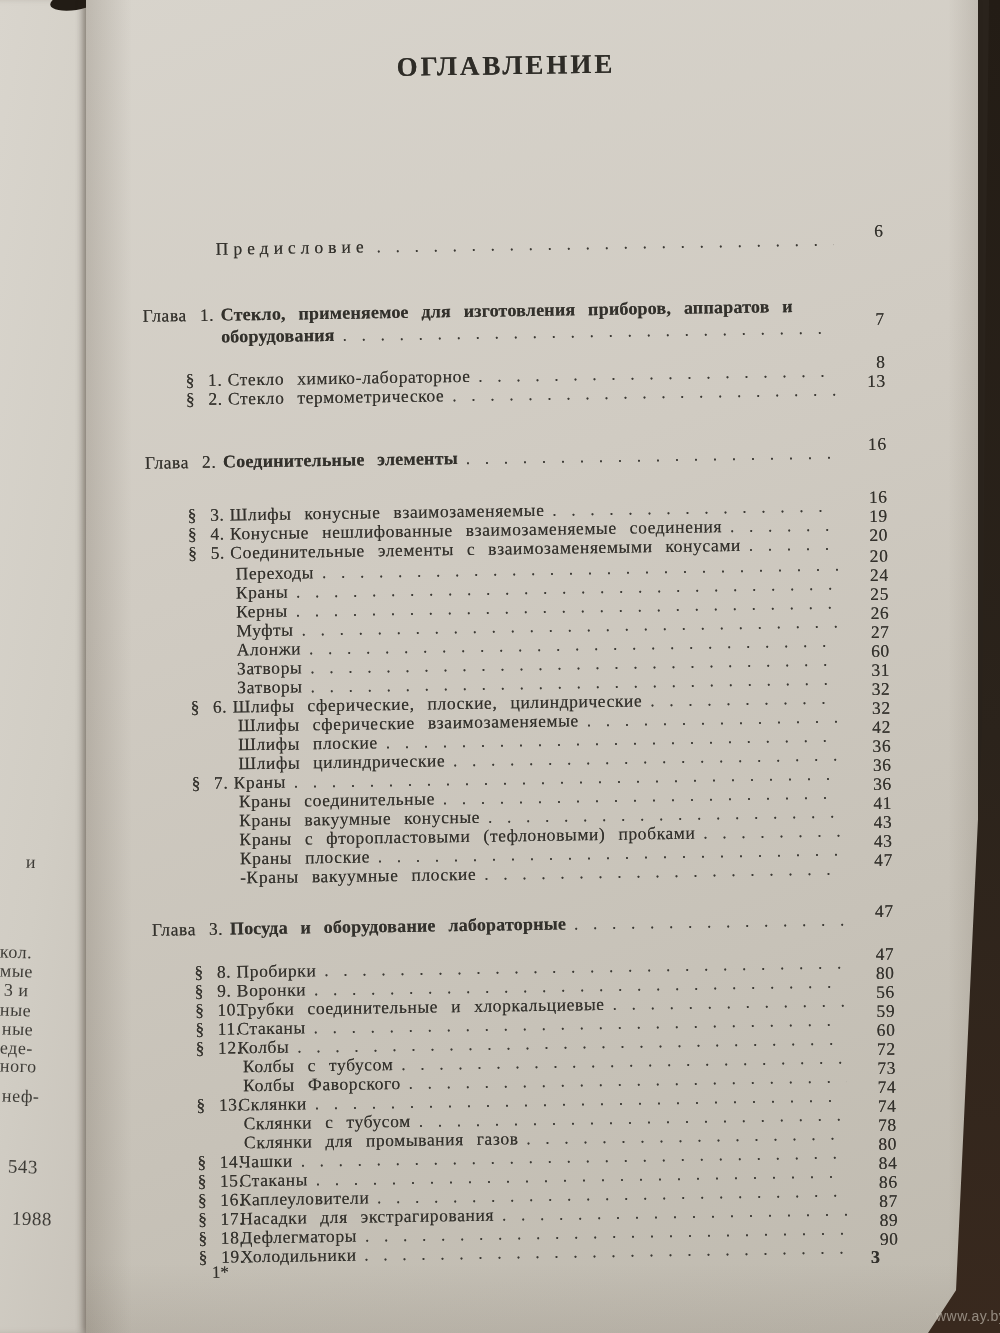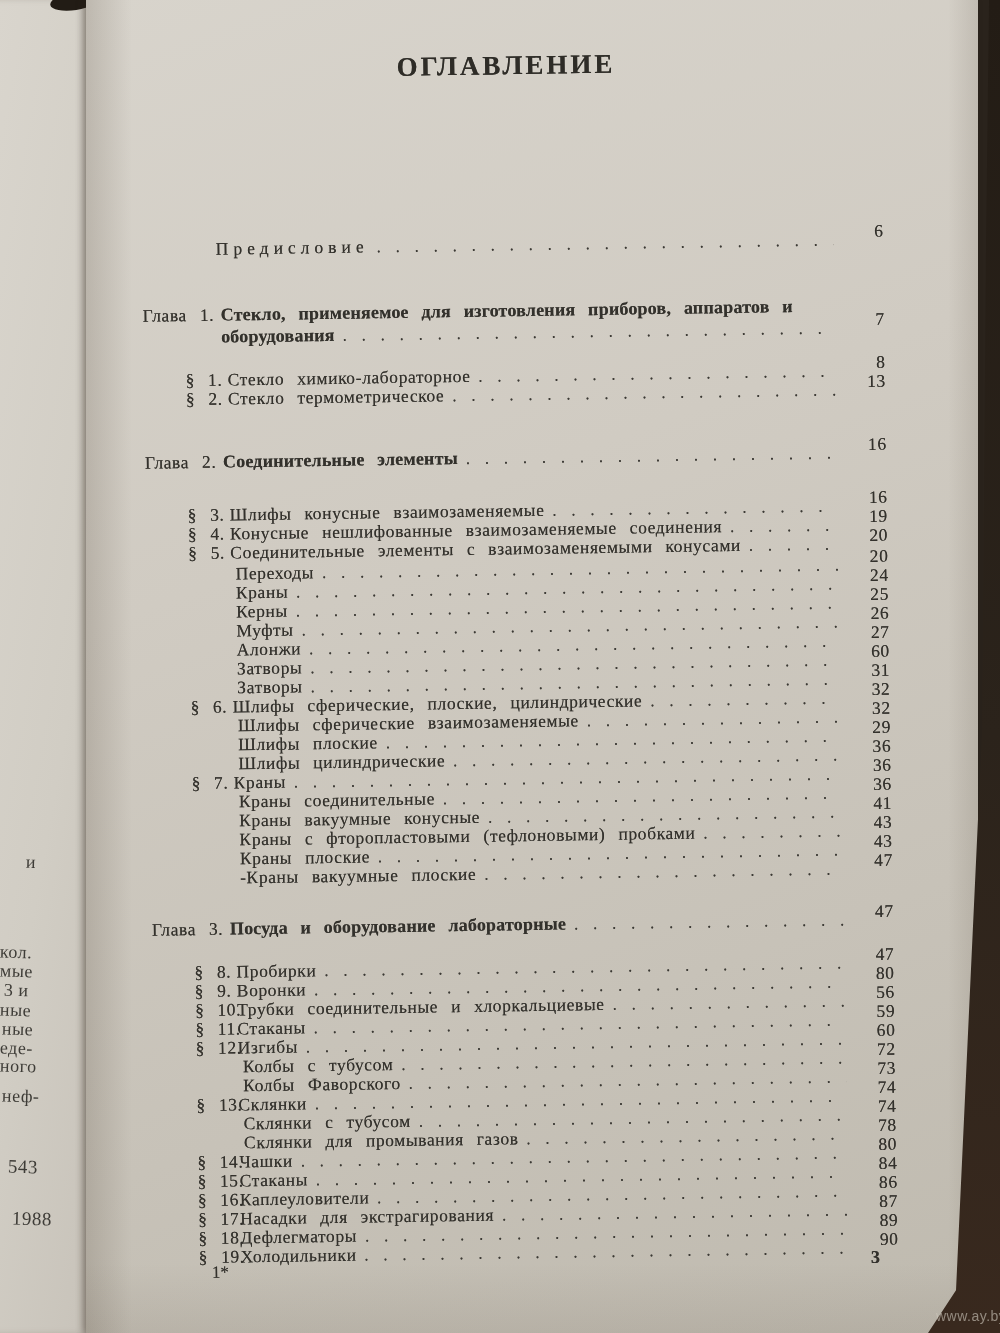--- a/index.html
+++ b/index.html
@@ -174,21 +174,21 @@
             <span class="pagenum">32</span>
           </div>
           <div class="row row-sub">
             <span class="lbl">Шлифы сферические взаимозаменяемые</span>
             <span class="dots"></span>
             <span class="pagenum">32</span>
           </div>
           <div class="row row-sub">
             <span class="lbl">Шлифы плоские</span>
             <span class="dots"></span>
-            <span class="pagenum">29</span>
+            <span class="pagenum">42</span>
           </div>
           <div class="row row-sub">
             <span class="lbl">Шлифы цилиндрические</span>
             <span class="dots"></span>
             <span class="pagenum">36</span>
           </div>
           <div class="row row-section">
             <span class="pre">§ 7.</span>
             <span class="lbl">Краны</span>
             <span class="dots"></span>
@@ -244,21 +244,21 @@
             <span class="pagenum">56</span>
           </div>
           <div class="row row-section">
             <span class="pre">§ 11.</span>
             <span class="lbl">Стаканы</span>
             <span class="dots"></span>
             <span class="pagenum">59</span>
           </div>
           <div class="row row-section">
             <span class="pre">§ 12.</span>
-            <span class="lbl">Изгибы</span>
+            <span class="lbl">Колбы</span>
             <span class="dots"></span>
             <span class="pagenum">60</span>
           </div>
           <div class="row row-sub">
             <span class="lbl">Колбы с тубусом</span>
             <span class="dots"></span>
             <span class="pagenum">72</span>
           </div>
           <div class="row row-sub">
             <span class="lbl">Колбы Фаворского</span>

